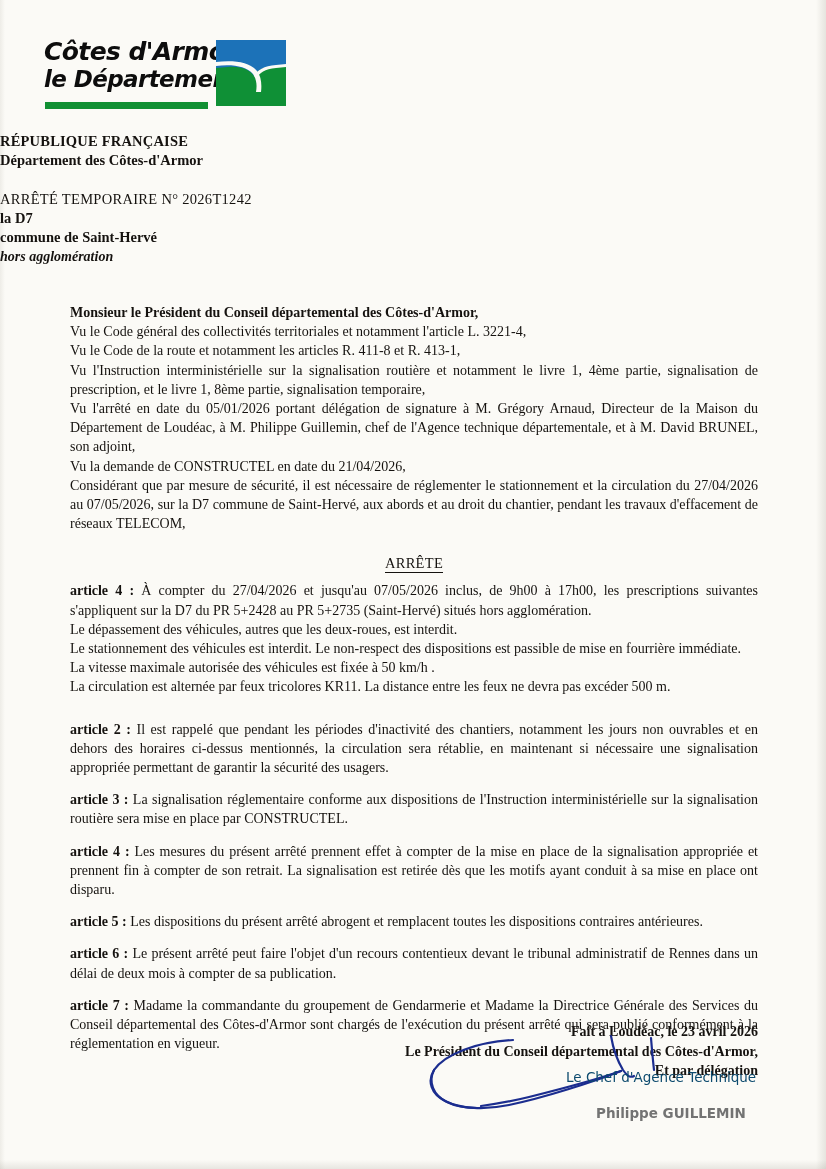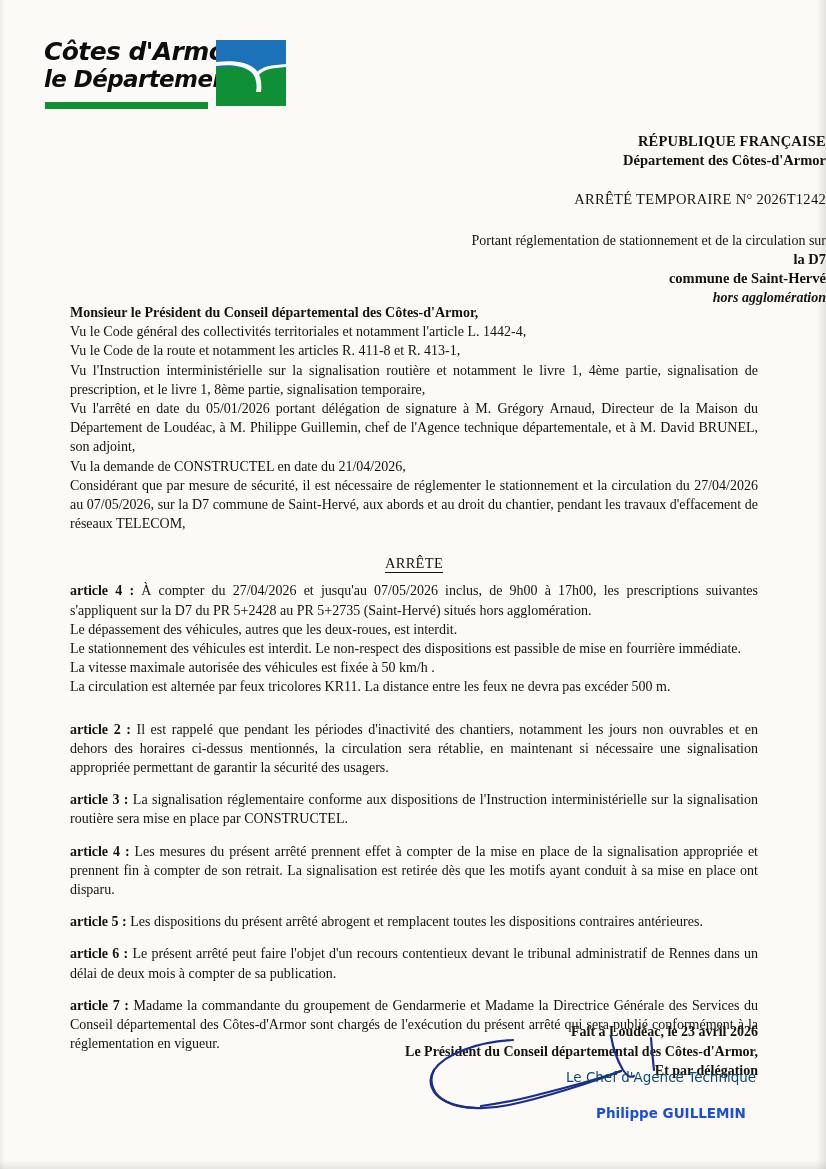--- a/index.html
+++ b/index.html
@@ -77,21 +77,21 @@
     width: 70px;
     height: 66px;
   }
 
   
   .header {
     position: absolute;
     left: 0;
     top: 132px;
     width: 826px;
-    text-align: right;
+    text-align: left;
   }
   .hdr-rf {
     font-size: 14.5px;
     font-weight: bold;
     line-height: 19px;
     letter-spacing: 0.2px;
   }
   .hdr-dept {
     font-size: 14.5px;
     font-weight: bold;
@@ -207,21 +207,21 @@
     color: #0c4a6e;
     white-space: nowrap;
   }
   .sig-name {
     position: absolute;
     left: 596px;
     top: 1105px;
     font-family: "DejaVu Sans", sans-serif;
     font-size: 13.5px;
     font-weight: bold;
-    color: #1d4ed8;
+    color: #737373;
     white-space: nowrap;
   }
 </style>
 </head>
 <body>
 
 <div class="page">
 
   <div class="scan-edge-left"></div>
   <div class="scan-edge-right"></div>
@@ -238,30 +238,29 @@
       <path d="M0,28 L12,27 C26,26 34,30 38,36 C40,31 46,27 58,26 L70,25 L70,66 L0,66 Z" fill="#0f9036"></path>
       <path d="M0,26 C16,24 30,26 37,34 C41,40 41,46 40,52 L45,52 C46,44 45,36 41,31 C34,22 18,20 0,22 Z" fill="#fbfaf6"></path>
       <path d="M38,36 C41,30 48,26 60,25 L70,24 L70,27 L60,28 C49,29 43,33 41,38 Z" fill="#fbfaf6"></path>
     </svg>
   </div>
 
   <div class="header">
     <div class="hdr-rf">RÉPUBLIQUE FRANÇAISE</div>
     <div class="hdr-dept">Département des Côtes-d'Armor</div>
     <div class="hdr-arrete">ARRÊTÉ TEMPORAIRE N° 2026T1242</div>
-    <div class="hdr-portant">Portant réglementation de stationnement et de la circulation sur</div>
     <div class="hdr-route">la D7</div>
     <div class="hdr-commune">commune de Saint-Hervé</div>
     <div class="hdr-hors">hors agglomération</div>
   </div>
 
   <div class="body-area">
 
     <div class="lead">Monsieur le Président du Conseil départemental des Côtes-d'Armor,</div>
-    <div class="vu-line">Vu le Code général des collectivités territoriales et notamment l'article L. 1442-4,</div>
+    <div class="vu-line">Vu le Code général des collectivités territoriales et notamment l'article L. 3221-4,</div>
     <div class="vu-line">Vu le Code de la route et notamment les articles R. 411-8 et R. 413-1,</div>
     <div class="vu-block">Vu l'Instruction interministérielle sur la signalisation routière et notamment le livre 1, 4ème partie, signalisation de prescription, et le livre 1, 8ème partie, signalisation temporaire,</div>
     <div class="vu-block">Vu l'arrêté en date du 05/01/2026 portant délégation de signature à M. Grégory Arnaud, Directeur de la Maison du Département de Loudéac, à M. Philippe Guillemin, chef de l'Agence technique départementale, et à M. David BRUNEL, son adjoint,</div>
     <div class="vu-line">Vu la demande de CONSTRUCTEL en date du 21/04/2026,</div>
     <div class="vu-block">Considérant que par mesure de sécurité, il est nécessaire de réglementer le stationnement et la circulation du 27/04/2026 au 07/05/2026, sur la D7 commune de Saint-Hervé, aux abords et au droit du chantier, pendant les travaux d'effacement de réseaux TELECOM,</div>
 
     <div class="arrete-head">
       <span>ARRÊTE</span>
     </div>
 

